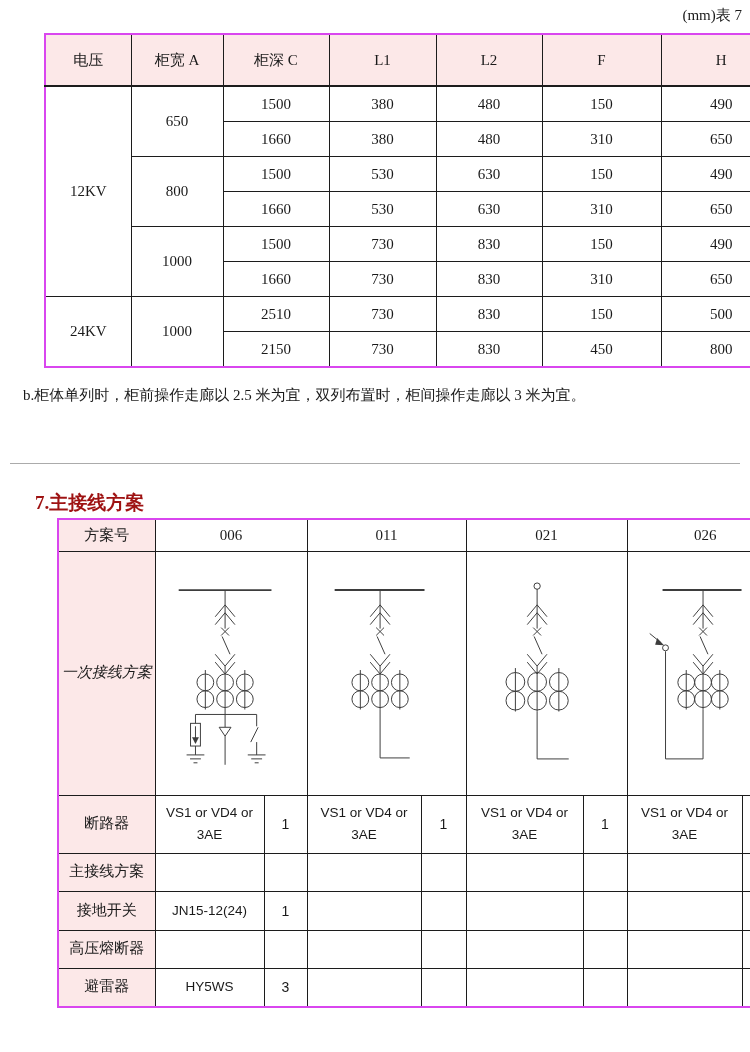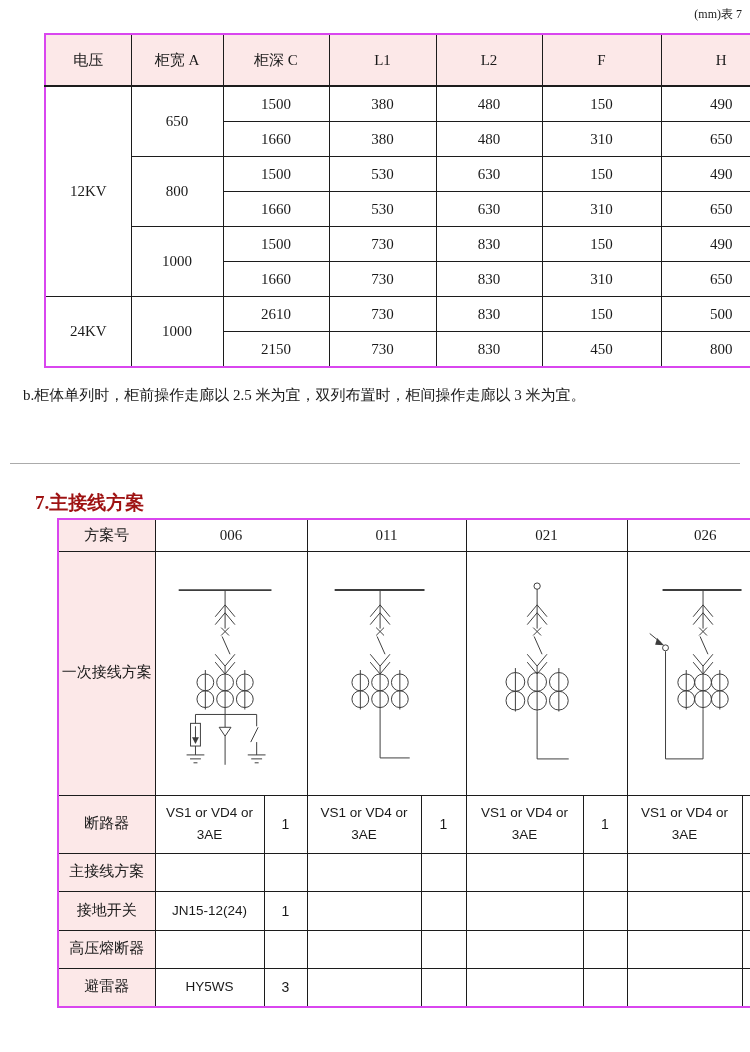--- a/index.html
+++ b/index.html
@@ -7,21 +7,21 @@
     position:relative;
     width:750px;height:1052px;
     background:#ffffff;
     font-family:"Liberation Serif","DejaVu Serif",serif;
     color:#1a1a1a;
     overflow:hidden;
   }
   .abs{position:absolute;}
 
   
-  #caption{top:6px;right:8px;font-size:12px;text-align:center;}
+  #caption{top:6px;right:8px;font-size:15px;text-align:center;}
 
   
   table.t{
     border-collapse:collapse;
     table-layout:fixed;
     position:absolute;
     border:2px solid #d946ef;
     margin-left:38px;
   }
   table.t th, table.t td{
@@ -43,21 +43,21 @@
   #divider{left:10px;top:463px;width:730px;height:0;border-top:1px solid #ababab;}
 
   #section-heading{
     left:35px;top:490px;
     font-size:19px;font-weight:bold;color:#9e1212;
     font-family:"Liberation Serif","DejaVu Serif",serif;
   }
 
   #scheme-table{left:19px;top:518px;width:726px;font-size:15px;padding-left:41px;}
   #scheme-table .hdr{height:32px;}
-  #scheme-table .diag-row td{height:243px;}
+  #scheme-table .diag-row td{height:243px;font-style:italic;}
   .diagram-cell{padding:0;vertical-align:middle;}
   .diagram-cell svg{display:block;margin:0 auto;}
   .label-cell{font-size:15px;line-height:1.7;padding:0 10px;}
   .model-cell{
     font-family:"Liberation Sans","DejaVu Sans",sans-serif;
     font-size:13.5px;line-height:1.6;padding:2px 4px;
   }
   .qty-cell{
     font-family:"Liberation Sans","DejaVu Sans",sans-serif;
     font-size:14px;
@@ -137,21 +137,21 @@
     <tr>
       <td>1660</td>
       <td>730</td>
       <td>830</td>
       <td>310</td>
       <td>650</td>
     </tr>
     <tr>
       <td rowspan="2">24KV</td>
       <td rowspan="2">1000</td>
-      <td>2610</td>
+      <td>2510</td>
       <td>730</td>
       <td>830</td>
       <td>150</td>
       <td>500</td>
     </tr>
     <tr>
       <td>2150</td>
       <td>730</td>
       <td>830</td>
       <td>450</td>

